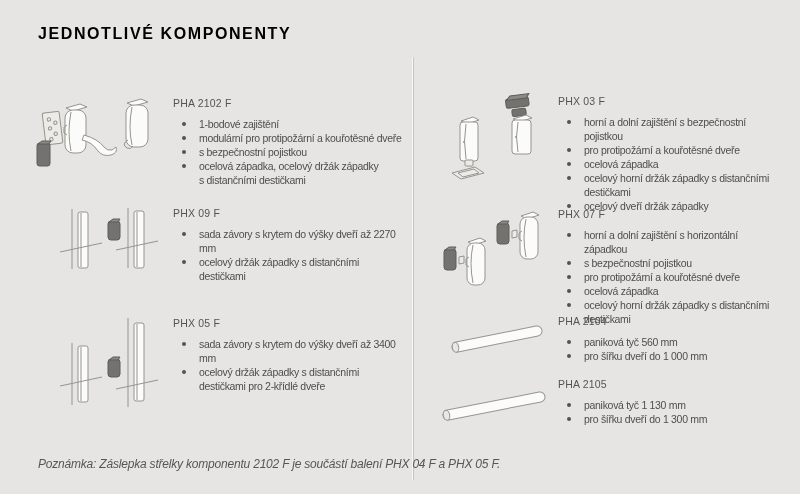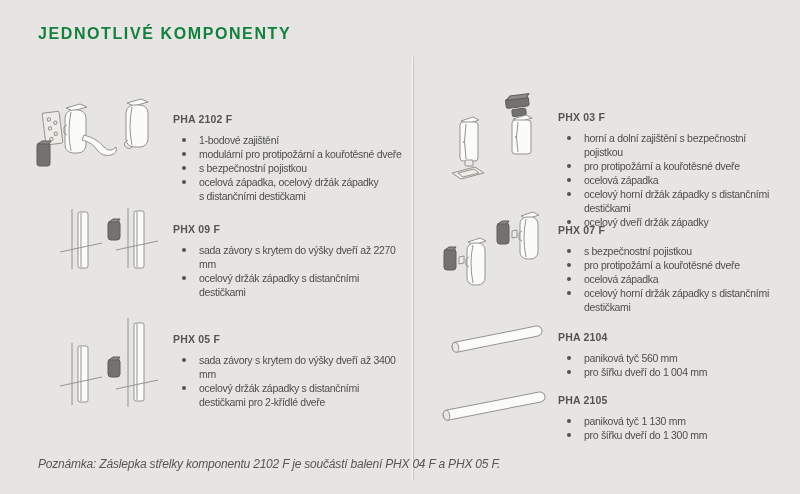--- a/index.html
+++ b/index.html
@@ -3,41 +3,41 @@
 <meta charset="utf-8">
 <style>
   html,body{margin:0;padding:0;background:#e6e5e3;}
   .page{
     position:relative;width:800px;height:494px;background:#e6e5e3;
     font-family:"Liberation Sans",sans-serif;overflow:hidden;
     -webkit-font-smoothing:antialiased;
   }
   .page-title{
     position:absolute;left:38px;top:25px;margin:0;
-    font-size:16px;font-weight:bold;letter-spacing:1.6px;color:#15803d;
+    font-size:16px;font-weight:bold;letter-spacing:1.6px;color:#000000;
   }
   .divider{
     position:absolute;left:413px;top:57px;width:1px;height:423px;
     background:#c6c5c2;box-shadow:-1px 0 0 #f7f7f6;
   }
   .entry{position:absolute;}
   .e1{left:30px;top:95px;}
   .e2{left:30px;top:205px;}
   .e3{left:30px;top:315px;}
   .e4{left:440px;top:92px;}
   .e5{left:440px;top:205px;}
   .e6{left:440px;top:315px;}
   .e7{left:440px;top:378px;}
   .art{position:absolute;left:0;top:0;}
   .txt{position:absolute;}
   .e1 .txt,.e2 .txt,.e3 .txt{left:143px;top:2px;width:238px;}
   .e4 .txt,.e5 .txt{left:118px;top:3px;width:228px;}
   .e6 .txt,.e7 .txt{left:118px;top:0;width:228px;}
   .code{
-    margin:16px 0 8px 0;font-size:10.5px;font-weight:bold;color:#55544f;
+    margin:0 0 8px 0;font-size:10.5px;font-weight:normal;color:#55544f;
     letter-spacing:0.2px;
   }
   ul.features{list-style:none;margin:7px;padding:0;}
   ul.features li{
     position:relative;padding-left:19px;margin:0;
     font-size:10.5px;line-height:14px;color:#4f4e4a;letter-spacing:-0.3px;
   }
   .dot{
     position:absolute;left:2px;top:5px;width:4px;height:4px;border-radius:50%;
     background:#54534e;
@@ -182,39 +182,40 @@
       <path class="darktop" d="M58 19 L62 16 L69 16 L67 19 Z"></path>
       <path class="mid" d="M72 26 l5 -1 l0 7 l-5 1 Z"></path>
       <path class="body" d="M81 11 L93 7 L99 10 L87 14 Z"></path>
       <rect class="body" x="80" y="12" width="18" height="42" rx="7"></rect>
       <path class="ln" d="M86 14 q-4 18 0 38"></path>
       <path class="ln" d="M82 26 l-3 2 l0 6 l3 2"></path>
     </svg>
     <div class="txt">
       <h2 class="code">PHX 07 F</h2>
       <ul class="features">
+        <li><span class="dot"></span><span>horní a&nbsp;dolní zajištění s&nbsp;horizontální západkou</span></li>
         <li><span class="dot"></span><span>s&nbsp;bezpečnostní pojistkou</span></li>
         <li><span class="dot"></span><span>pro protipožární a&nbsp;kouřotěsné dveře</span></li>
         <li><span class="dot"></span><span>ocelová západka</span></li>
         <li><span class="dot"></span><span>ocelový horní držák západky s&nbsp;distančními destičkami</span></li>
       </ul>
     </div>
   </section>
 
   <section class="entry e6">
     <svg class="art" style="top:5px" width="110" height="40" viewBox="0 0 110 40">
       <line x1="17" y1="27" x2="97" y2="11" stroke="#95948d" stroke-width="11" stroke-linecap="round"></line>
       <line x1="17" y1="27" x2="97" y2="11" stroke="#fbfbf9" stroke-width="9" stroke-linecap="round"></line>
       <ellipse cx="15.5" cy="27.3" rx="3.2" ry="5" transform="rotate(-12 15.5 27.3)" fill="#e8e7e4" stroke="#95948d" stroke-width="1"></ellipse>
     </svg>
     <div class="txt">
       <h2 class="code">PHA 2104</h2>
       <ul class="features">
         <li><span class="dot"></span><span>paniková tyč 560 mm</span></li>
-        <li><span class="dot"></span><span>pro šířku dveří do 1 004 mm</span></li>
+        <li><span class="dot"></span><span>pro šířku dveří do 1 000 mm</span></li>
       </ul>
     </div>
   </section>
 
   <section class="entry e7">
     <svg class="art" style="top:10px" width="110" height="36" viewBox="0 0 110 36">
       <line x1="8" y1="27" x2="100" y2="9" stroke="#95948d" stroke-width="11" stroke-linecap="round"></line>
       <line x1="8" y1="27" x2="100" y2="9" stroke="#fbfbf9" stroke-width="9" stroke-linecap="round"></line>
       <ellipse cx="6.5" cy="27.3" rx="3.2" ry="5" transform="rotate(-12 6.5 27.3)" fill="#e8e7e4" stroke="#95948d" stroke-width="1"></ellipse>
     </svg>

